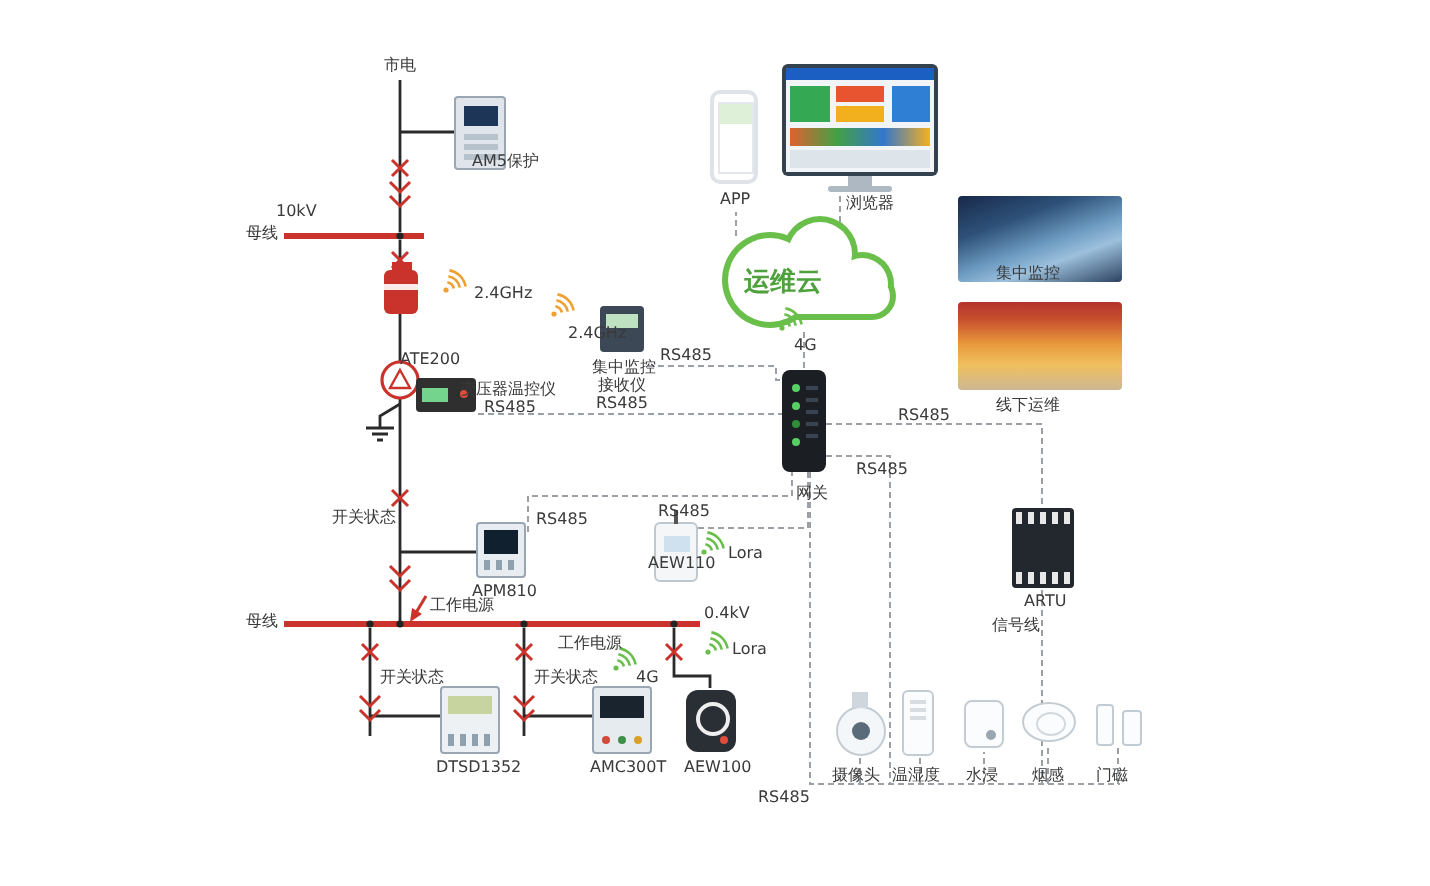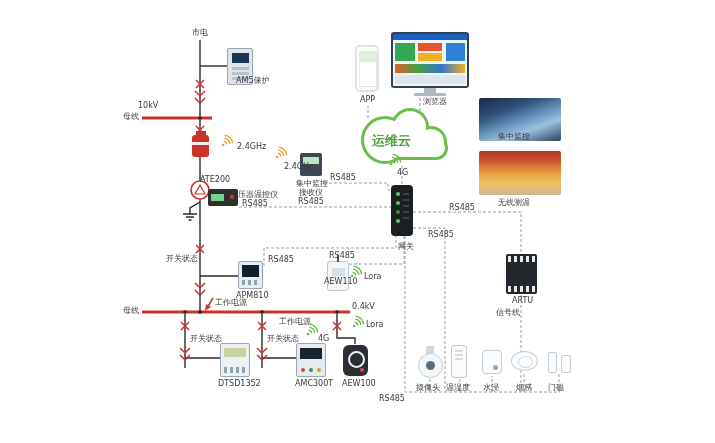--- a/index.html
+++ b/index.html
@@ -279,21 +279,21 @@
   <div class="lbl" style="left:295px;top:379px">AMC300T</div>
   <div class="lbl" style="left:318px;top:334px">4G</div>
   <div class="lbl" style="left:366px;top:320px">Lora</div>
   <div class="lbl" style="left:342px;top:379px">AEW100</div>
   <div class="lbl" style="left:397px;top:168px">4G</div>
   <div class="lbl" style="left:398px;top:242px">网关</div>
   <div class="lbl-cloud" style="left:372px;top:132px">运维云</div>
   <div class="lbl" style="left:360px;top:95px">APP</div>
   <div class="lbl" style="left:423px;top:97px">浏览器</div>
   <div class="lbl" style="left:498px;top:132px">集中监控</div>
-  <div class="lbl" style="left:498px;top:198px">无线测温</div>
+  <div class="lbl" style="left:498px;top:198px">线下运维</div>
   <div class="lbl" style="left:449px;top:203px">RS485</div>
   <div class="lbl" style="left:428px;top:230px">RS485</div>
   <div class="lbl" style="left:512px;top:296px">ARTU</div>
   <div class="lbl" style="left:496px;top:308px">信号线</div>
   <div class="lbl" style="left:379px;top:394px">RS485</div>
   <div class="lbl" style="left:416px;top:383px">摄像头</div>
   <div class="lbl" style="left:446px;top:383px">温湿度</div>
   <div class="lbl" style="left:483px;top:383px">水浸</div>
   <div class="lbl" style="left:516px;top:383px">烟感</div>
   <div class="lbl" style="left:548px;top:383px">门磁</div>

